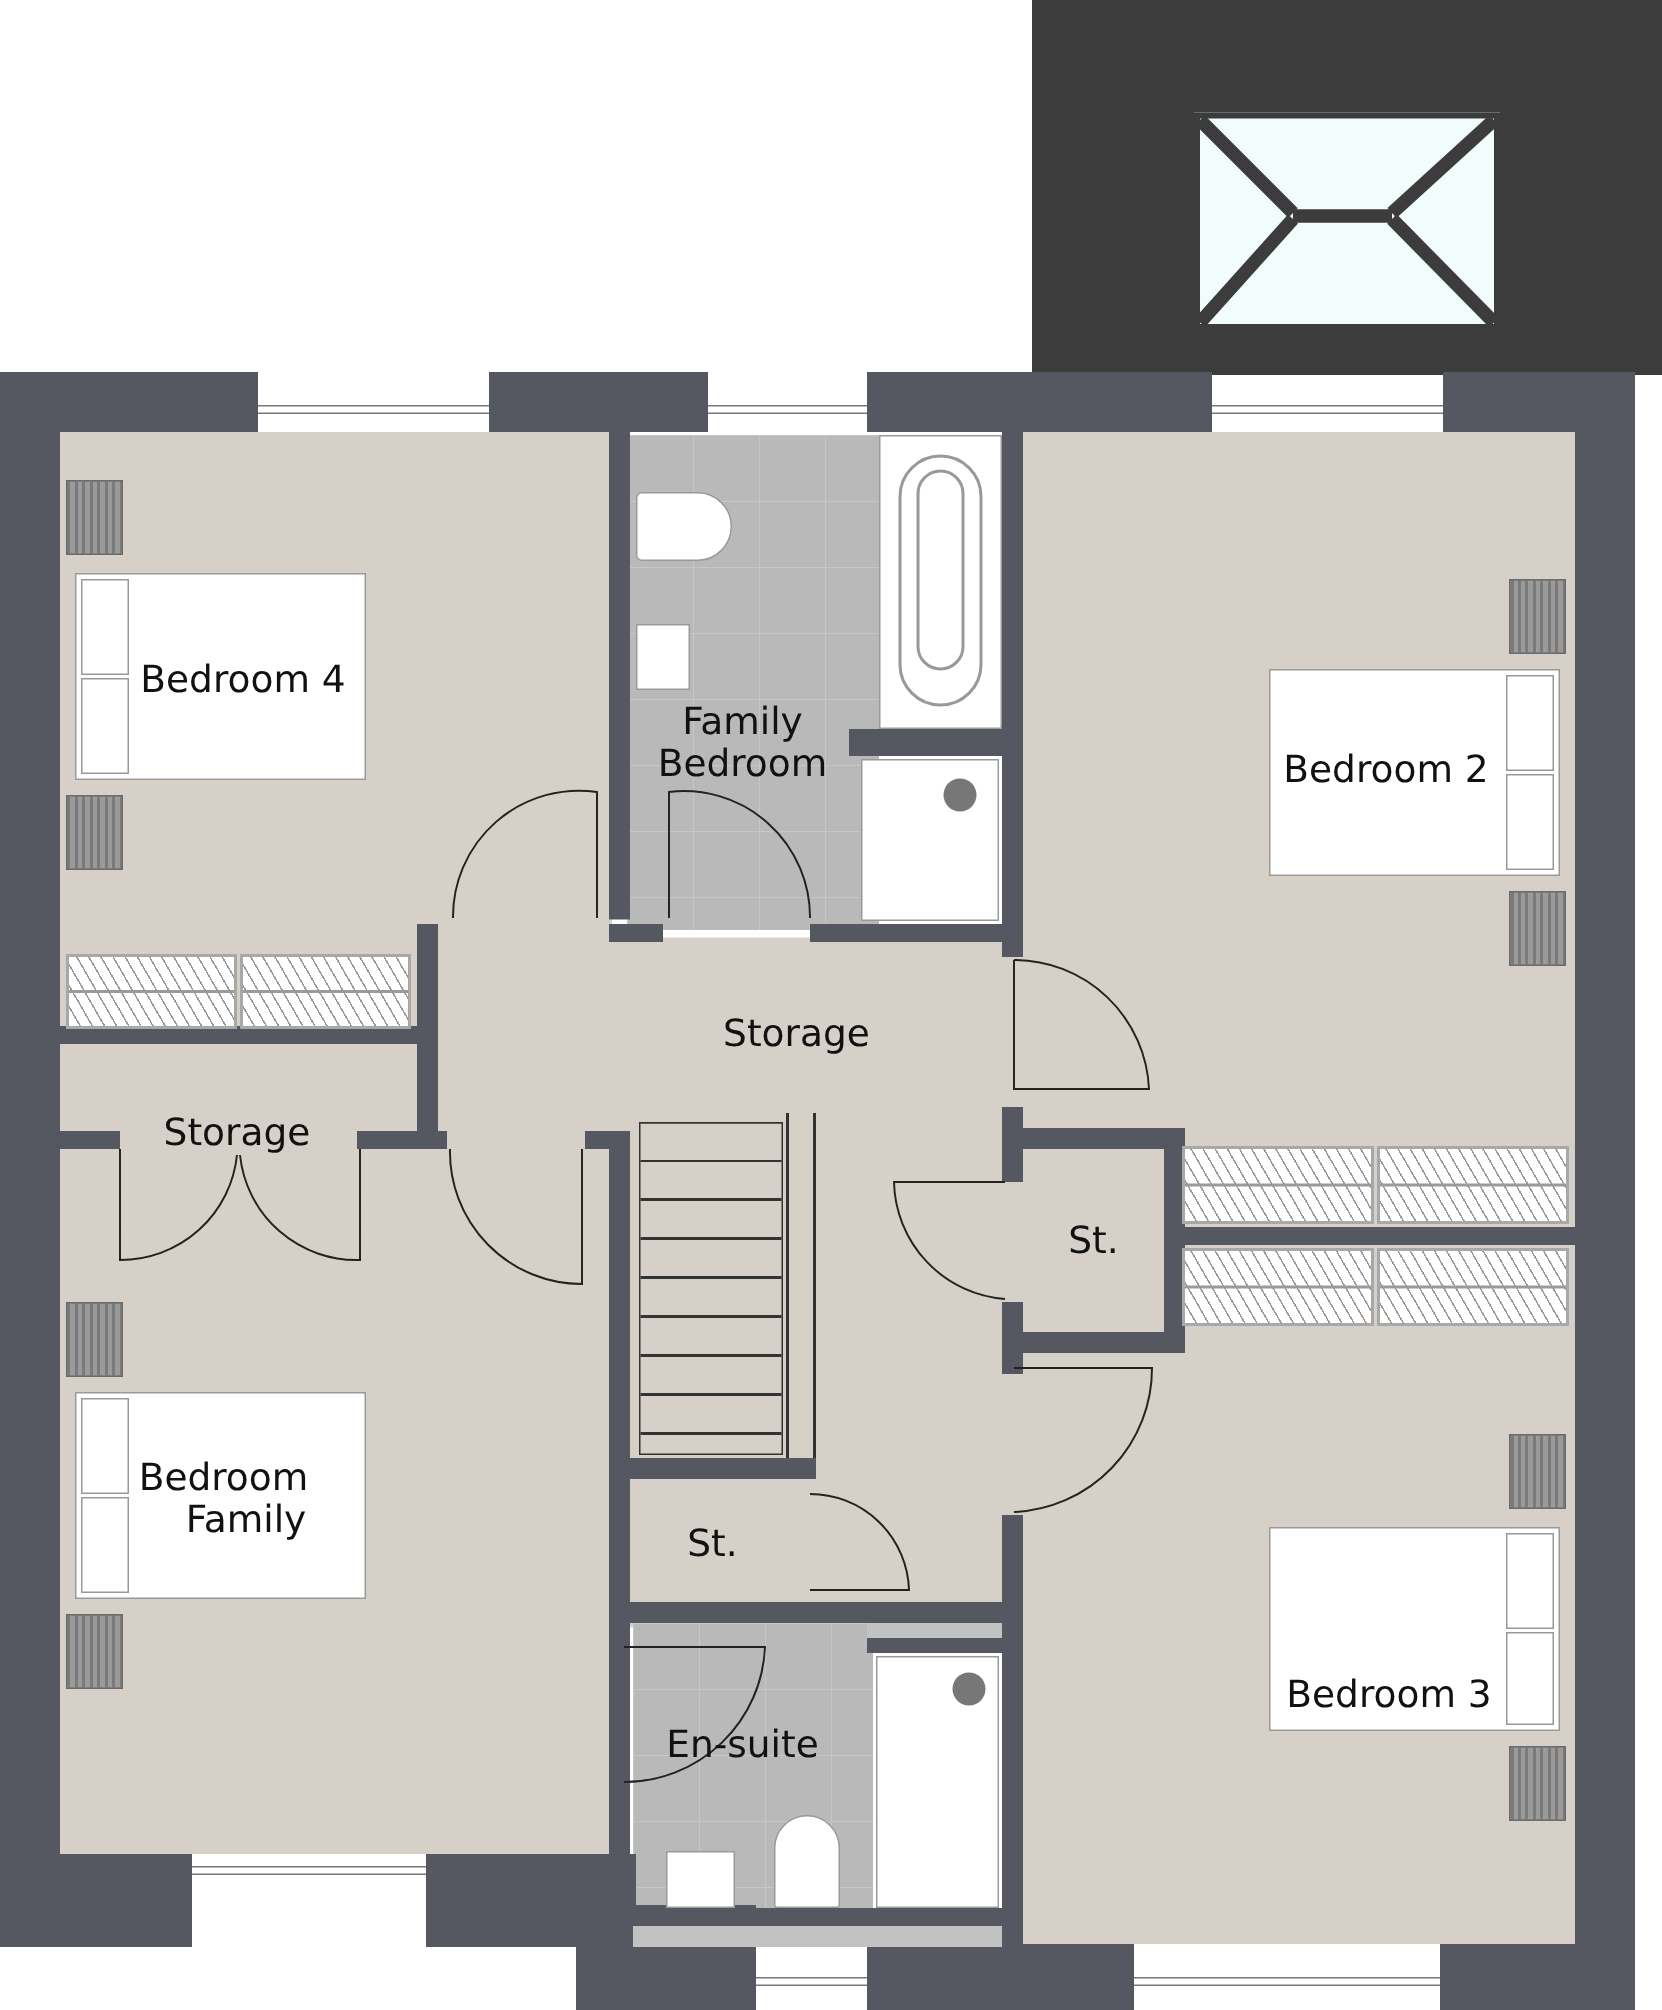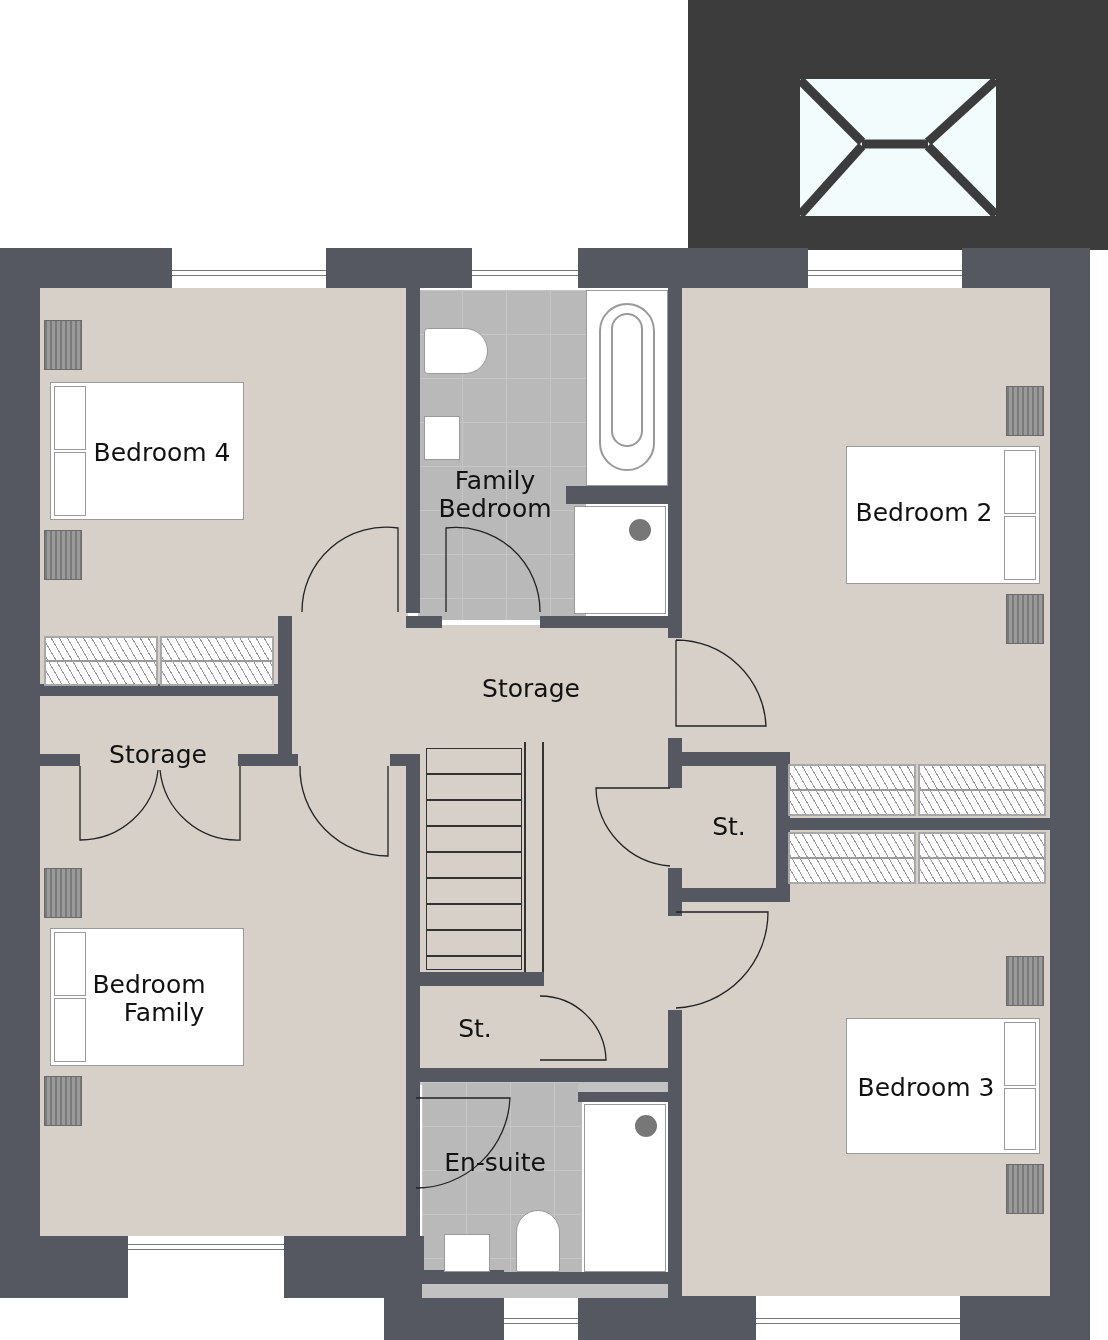--- a/index.html
+++ b/index.html
@@ -168,14 +168,14 @@
 <div class="label" style="left:80px; top:438px; width:164px;">Bedroom 4</div>
 <div class="label" style="left:430px; top:466px; width:130px;">Family</div>
 <div class="label" style="left:430px; top:494px; width:130px;">Bedroom</div>
 <div class="label" style="left:846px; top:498px; width:156px;">Bedroom 2</div>
 <div class="label" style="left:460px; top:674px; width:142px;">Storage</div>
 <div class="label" style="left:90px; top:740px; width:136px;">Storage</div>
 <div class="label" style="left:700px; top:812px; width:58px;">St.</div>
 <div class="label" style="left:446px; top:1014px; width:58px;">St.</div>
 <div class="label" style="left:90px; top:970px; width:118px;">Bedroom</div>
 <div class="label" style="left:96px; top:998px; width:136px;">Family</div>
-<div class="label" style="left:846px; top:1073px; width:160px;">Bedroom 3</div>
+<div class="label" style="left:846px; top:1115px; width:160px;">Bedroom 3</div>
 <div class="label" style="left:436px; top:1148px; width:118px;">En-suite</div>
 
 </body></html>

